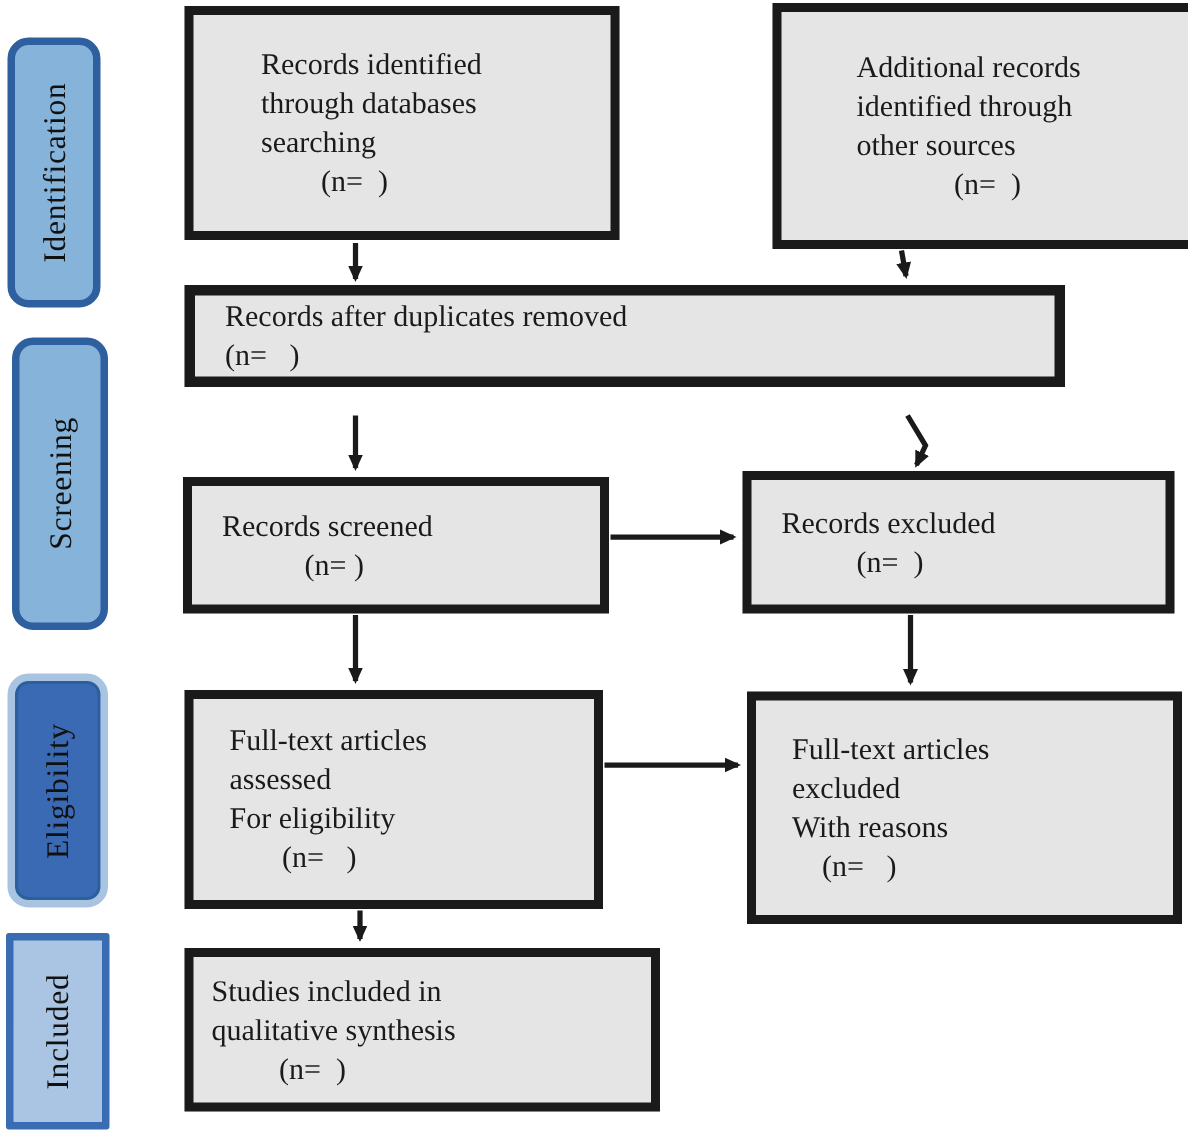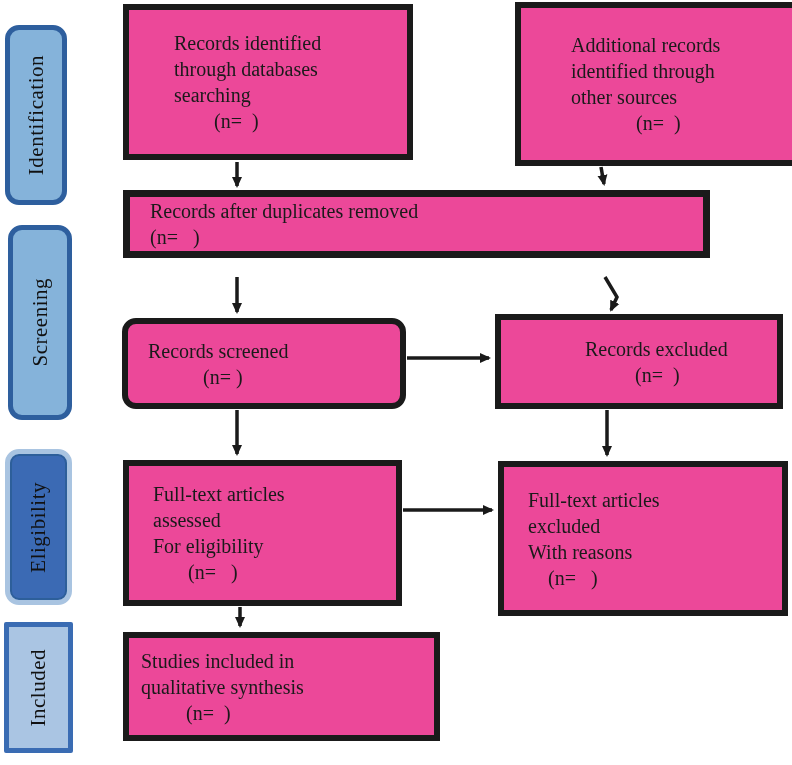--- a/index.html
+++ b/index.html
@@ -56,41 +56,41 @@
     border-radius: 2px;
   }
   #stage-identification { left: 5px;  top: 25px;  width: 62px; height: 180px; }
   #stage-screening      { left: 8px;  top: 225px; width: 64px; height: 195px; }
   #stage-eligibility    { left: 5px;  top: 449px; width: 67px; height: 156px; }
   #stage-included       { left: 4px;  top: 622px; width: 69px; height: 131px; }
   
   .flow-box {
     position: absolute;
     box-sizing: border-box;
-    background: #ec4899;
+    background: #e5e5e5;
     border: 6px solid var(--box-border, #1a1a1a);
     display: flex;
     align-items: center;
   }
   .flow-box .box-text {
     white-space: pre-wrap;
     font-size: 20px;
     line-height: 26px;
     color: #1a1a1a;
   }
   #box-identified        { left: 123px; top: 4px;   width: 290px; height: 156px; }
   #box-identified .box-text        { padding-left: 45px; }
   #box-additional        { left: 477px; top: 2px;   width: 315px; height: 164px; margin-left: 38px; }
   #box-additional .box-text        { padding-left: 50px; }
   #box-deduplicated      { left: 123px; top: 190px; width: 587px; height: 68px; border-width: 7px; }
   #box-deduplicated .box-text      { padding-left: 20px; }
-  #box-screened          { left: 122px; top: 318px; width: 284px; height: 91px; border-radius: 14px; }
+  #box-screened          { left: 122px; top: 318px; width: 284px; height: 91px; }
   #box-screened .box-text          { padding-left: 20px; }
   #box-excluded          { left: 495px; top: 314px; width: 288px; height: 95px; }
-  #box-excluded .box-text          { padding-left: 36px; margin-left: 48px; }
+  #box-excluded .box-text          { padding-left: 20px; }
   #box-fulltext-assessed { left: 123px; top: 460px; width: 279px; height: 146px; }
   #box-fulltext-assessed .box-text { padding-left: 24px; }
   #box-fulltext-excluded { left: 498px; top: 461px; width: 290px; height: 155px; }
   #box-fulltext-excluded .box-text { padding-left: 24px; }
   #box-qualitative       { left: 123px; top: 632px; width: 317px; height: 109px; }
   #box-qualitative .box-text       { padding-left: 12px; }
 </style>
 </head>
 <body>
 

